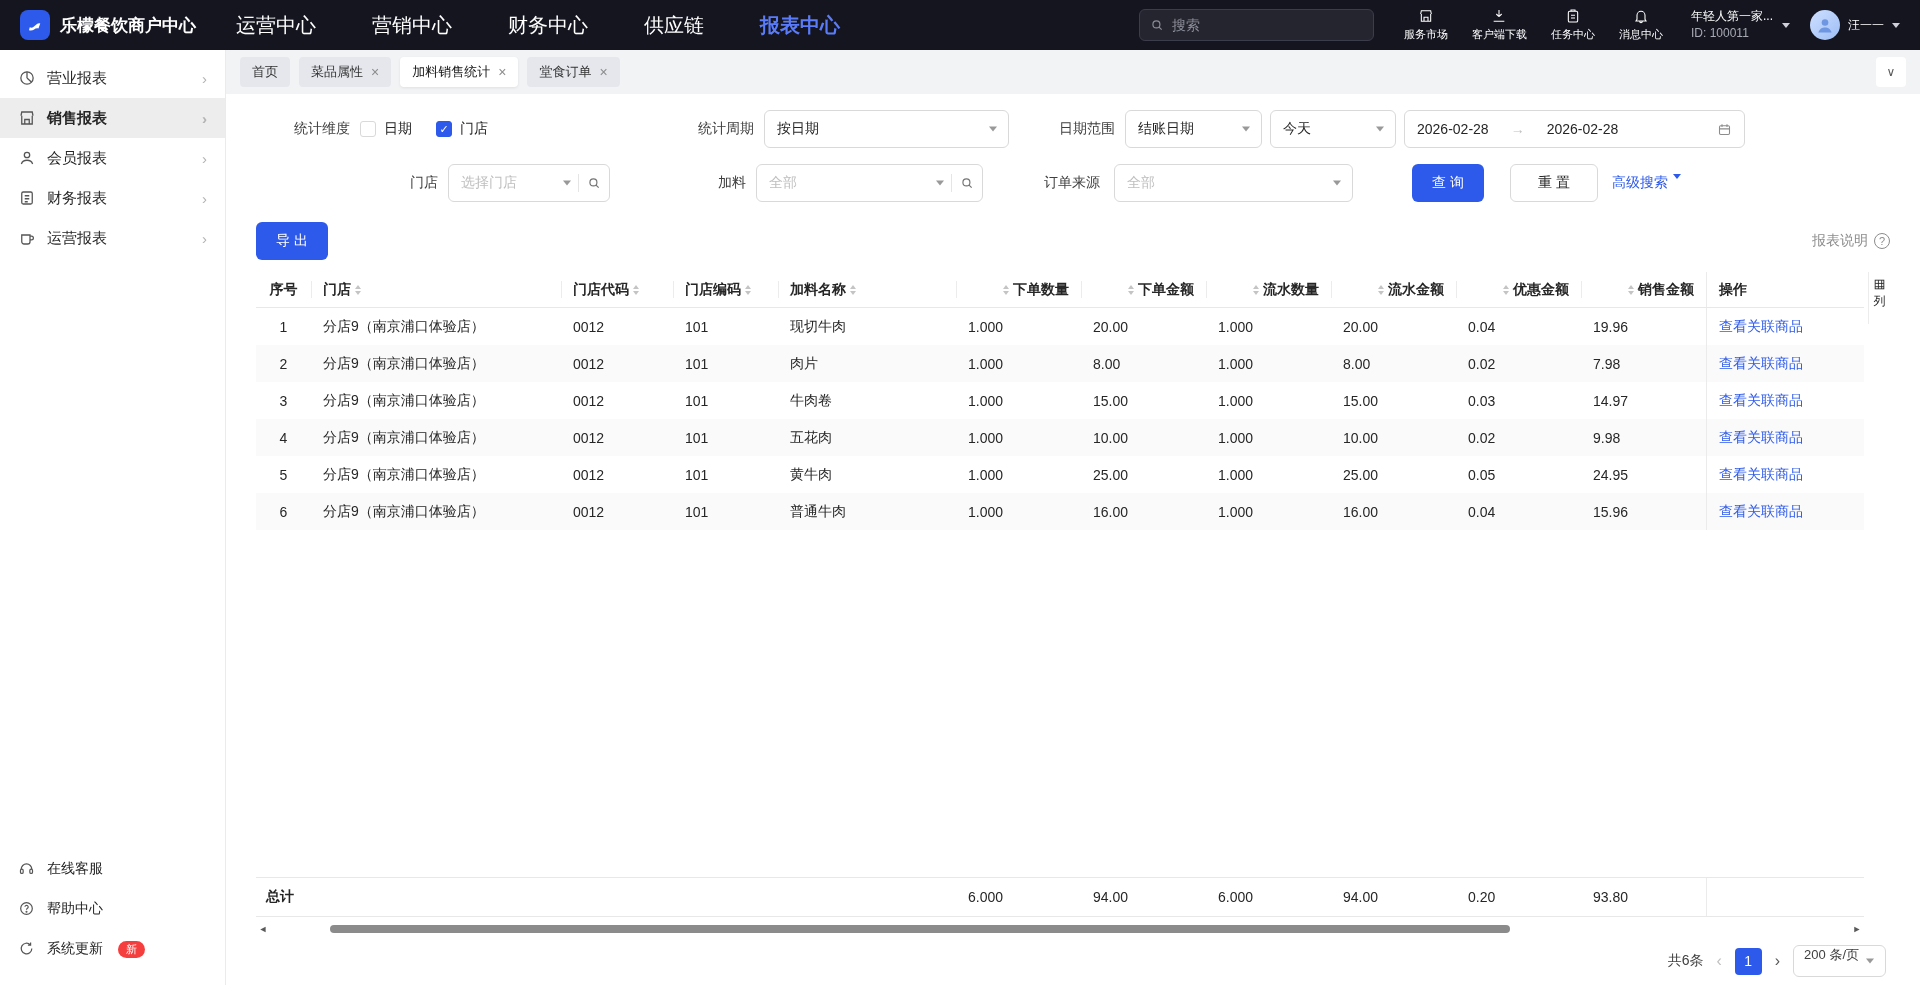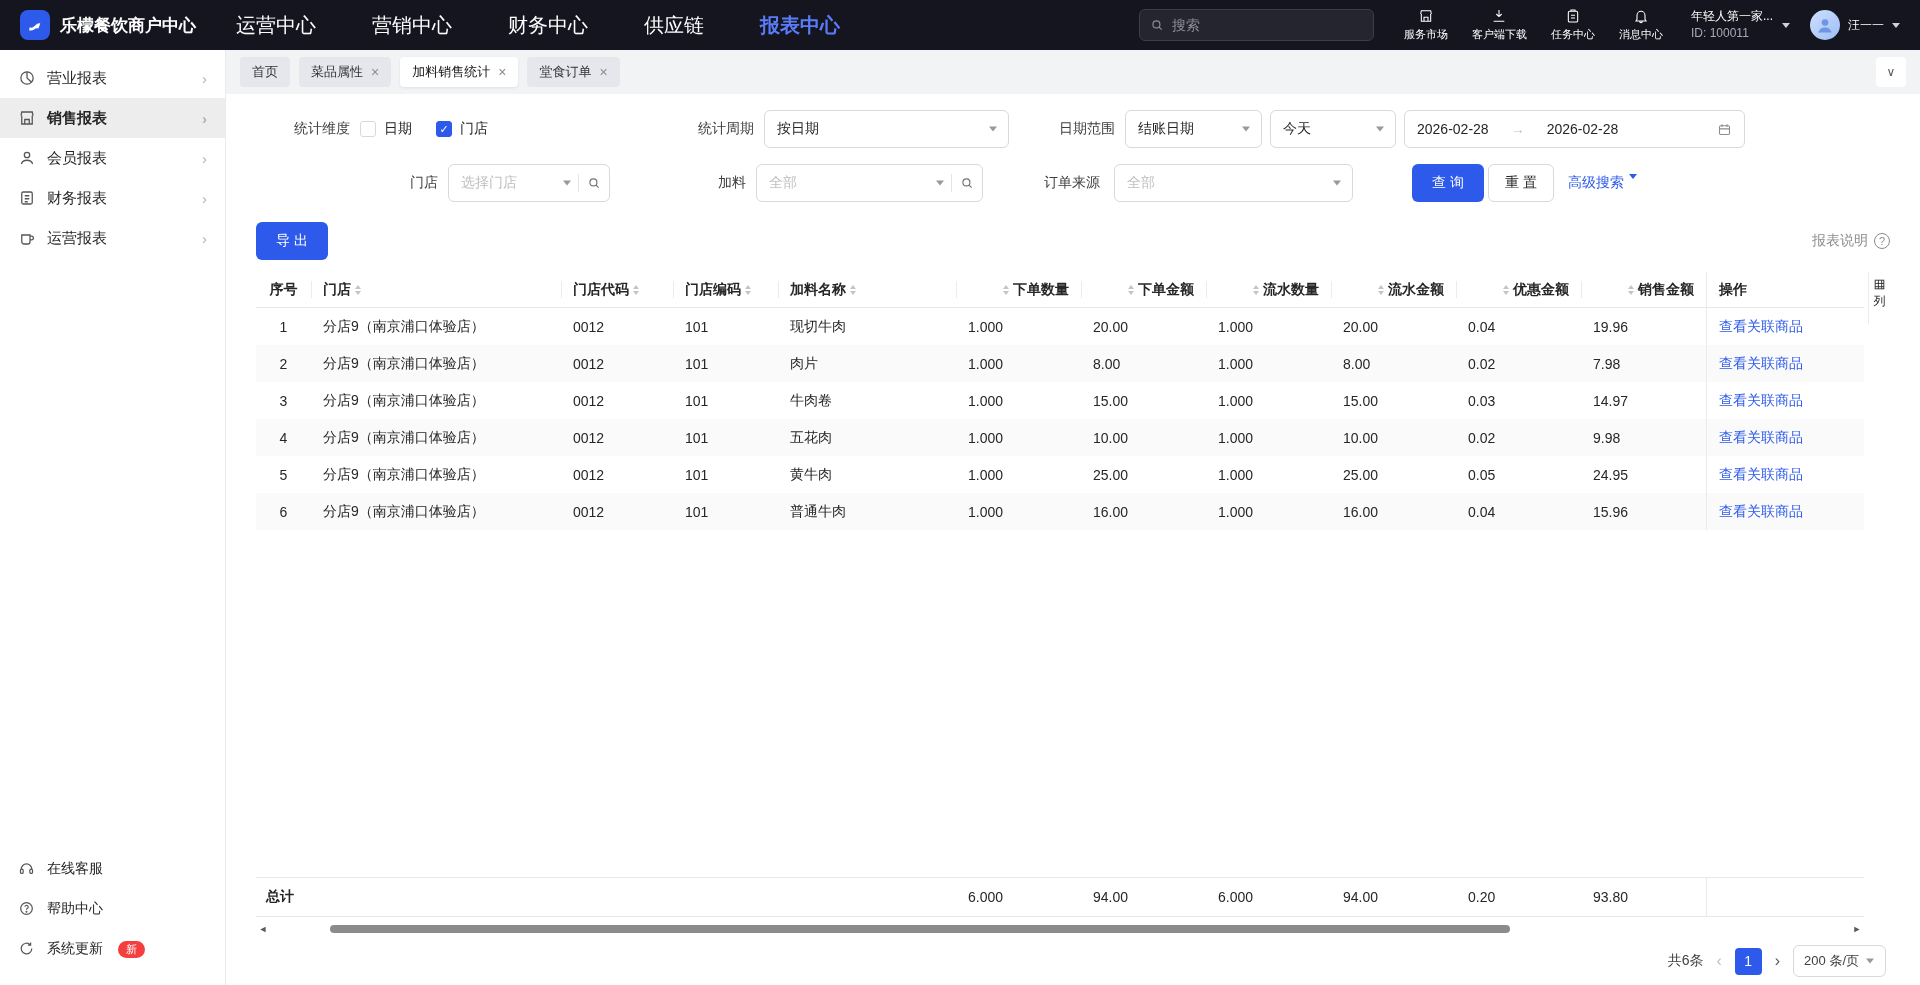--- a/index.html
+++ b/index.html
@@ -107,21 +107,21 @@
   .hscroll{height:16px;display:flex;align-items:center;margin-top:4px;width:1608px}
   .hs-arrow{width:14px;color:#595959;font-size:9px;text-align:center;cursor:pointer;flex:0 0 14px}
   .hs-track{flex:1;height:10px;position:relative}
   .hs-thumb{position:absolute;left:60px;width:1180px;top:1px;height:8px;background:#8b8b8b;border-radius:4px;cursor:grab}
 
   
   .pager{height:48px;display:flex;align-items:center;justify-content:flex-end;gap:13px;color:#404040;padding-right:4px}
   .pg-nav{font-size:16px;cursor:pointer;color:#bfbfbf}
   .pg-nav.next{color:#595959}
   .pg-cur{width:27px;height:27px;background:#2e5aeb;color:#fff;border-radius:4px;display:flex;align-items:center;justify-content:center;cursor:pointer}
-  .pg-size{position:relative;height:32px;border:1px solid #d9d9d9;border-radius:6px;display:flex;align-items:center;padding:0 26px 0 10px;font-size:13px;cursor:pointer}
+  .pg-size{position:relative;height:32px;border:1px solid #d9d9d9;border-radius:6px;display:flex;align-items:flex-start;padding:0 26px 0 10px;font-size:13px;cursor:pointer}
 
   svg{display:block}
 </style>
 </head>
 <body>
 
 <header class="topbar">
   <div class="logo">
     <svg width="18" height="18" viewBox="0 0 24 24">
         <path d="M5 15c6 3 8-7 14-5l-2.4 6.5C11.5 15 10 21 4 19z" fill="#fff"></path>
@@ -374,21 +374,21 @@
           </span>
         </div>
 
         <span class="f-label" style="margin-left:61px">订单来源</span>
         <div class="select" style="width:239px;margin-left:4px">
           <span class="ph">全部</span>
           <span class="caret-g"></span>
         </div>
 
         <div class="btn btn-primary" style="width:72px;margin-left:59px">查 询</div>
-        <div class="btn btn-plain" style="width:66px;margin-left:4px">重 置</div>
+        <div class="btn btn-plain" style="width:88px;margin-left:26px">重 置</div>
         <div class="adv-link" style="margin-left:14px">
           <span>高级搜索</span>
           <span class="caret-b"></span>
         </div>
       </div>
 
       <div class="tools">
         <div class="btn btn-primary" style="width:72px">导 出</div>
         <div class="report-help">
           <span>报表说明</span>

